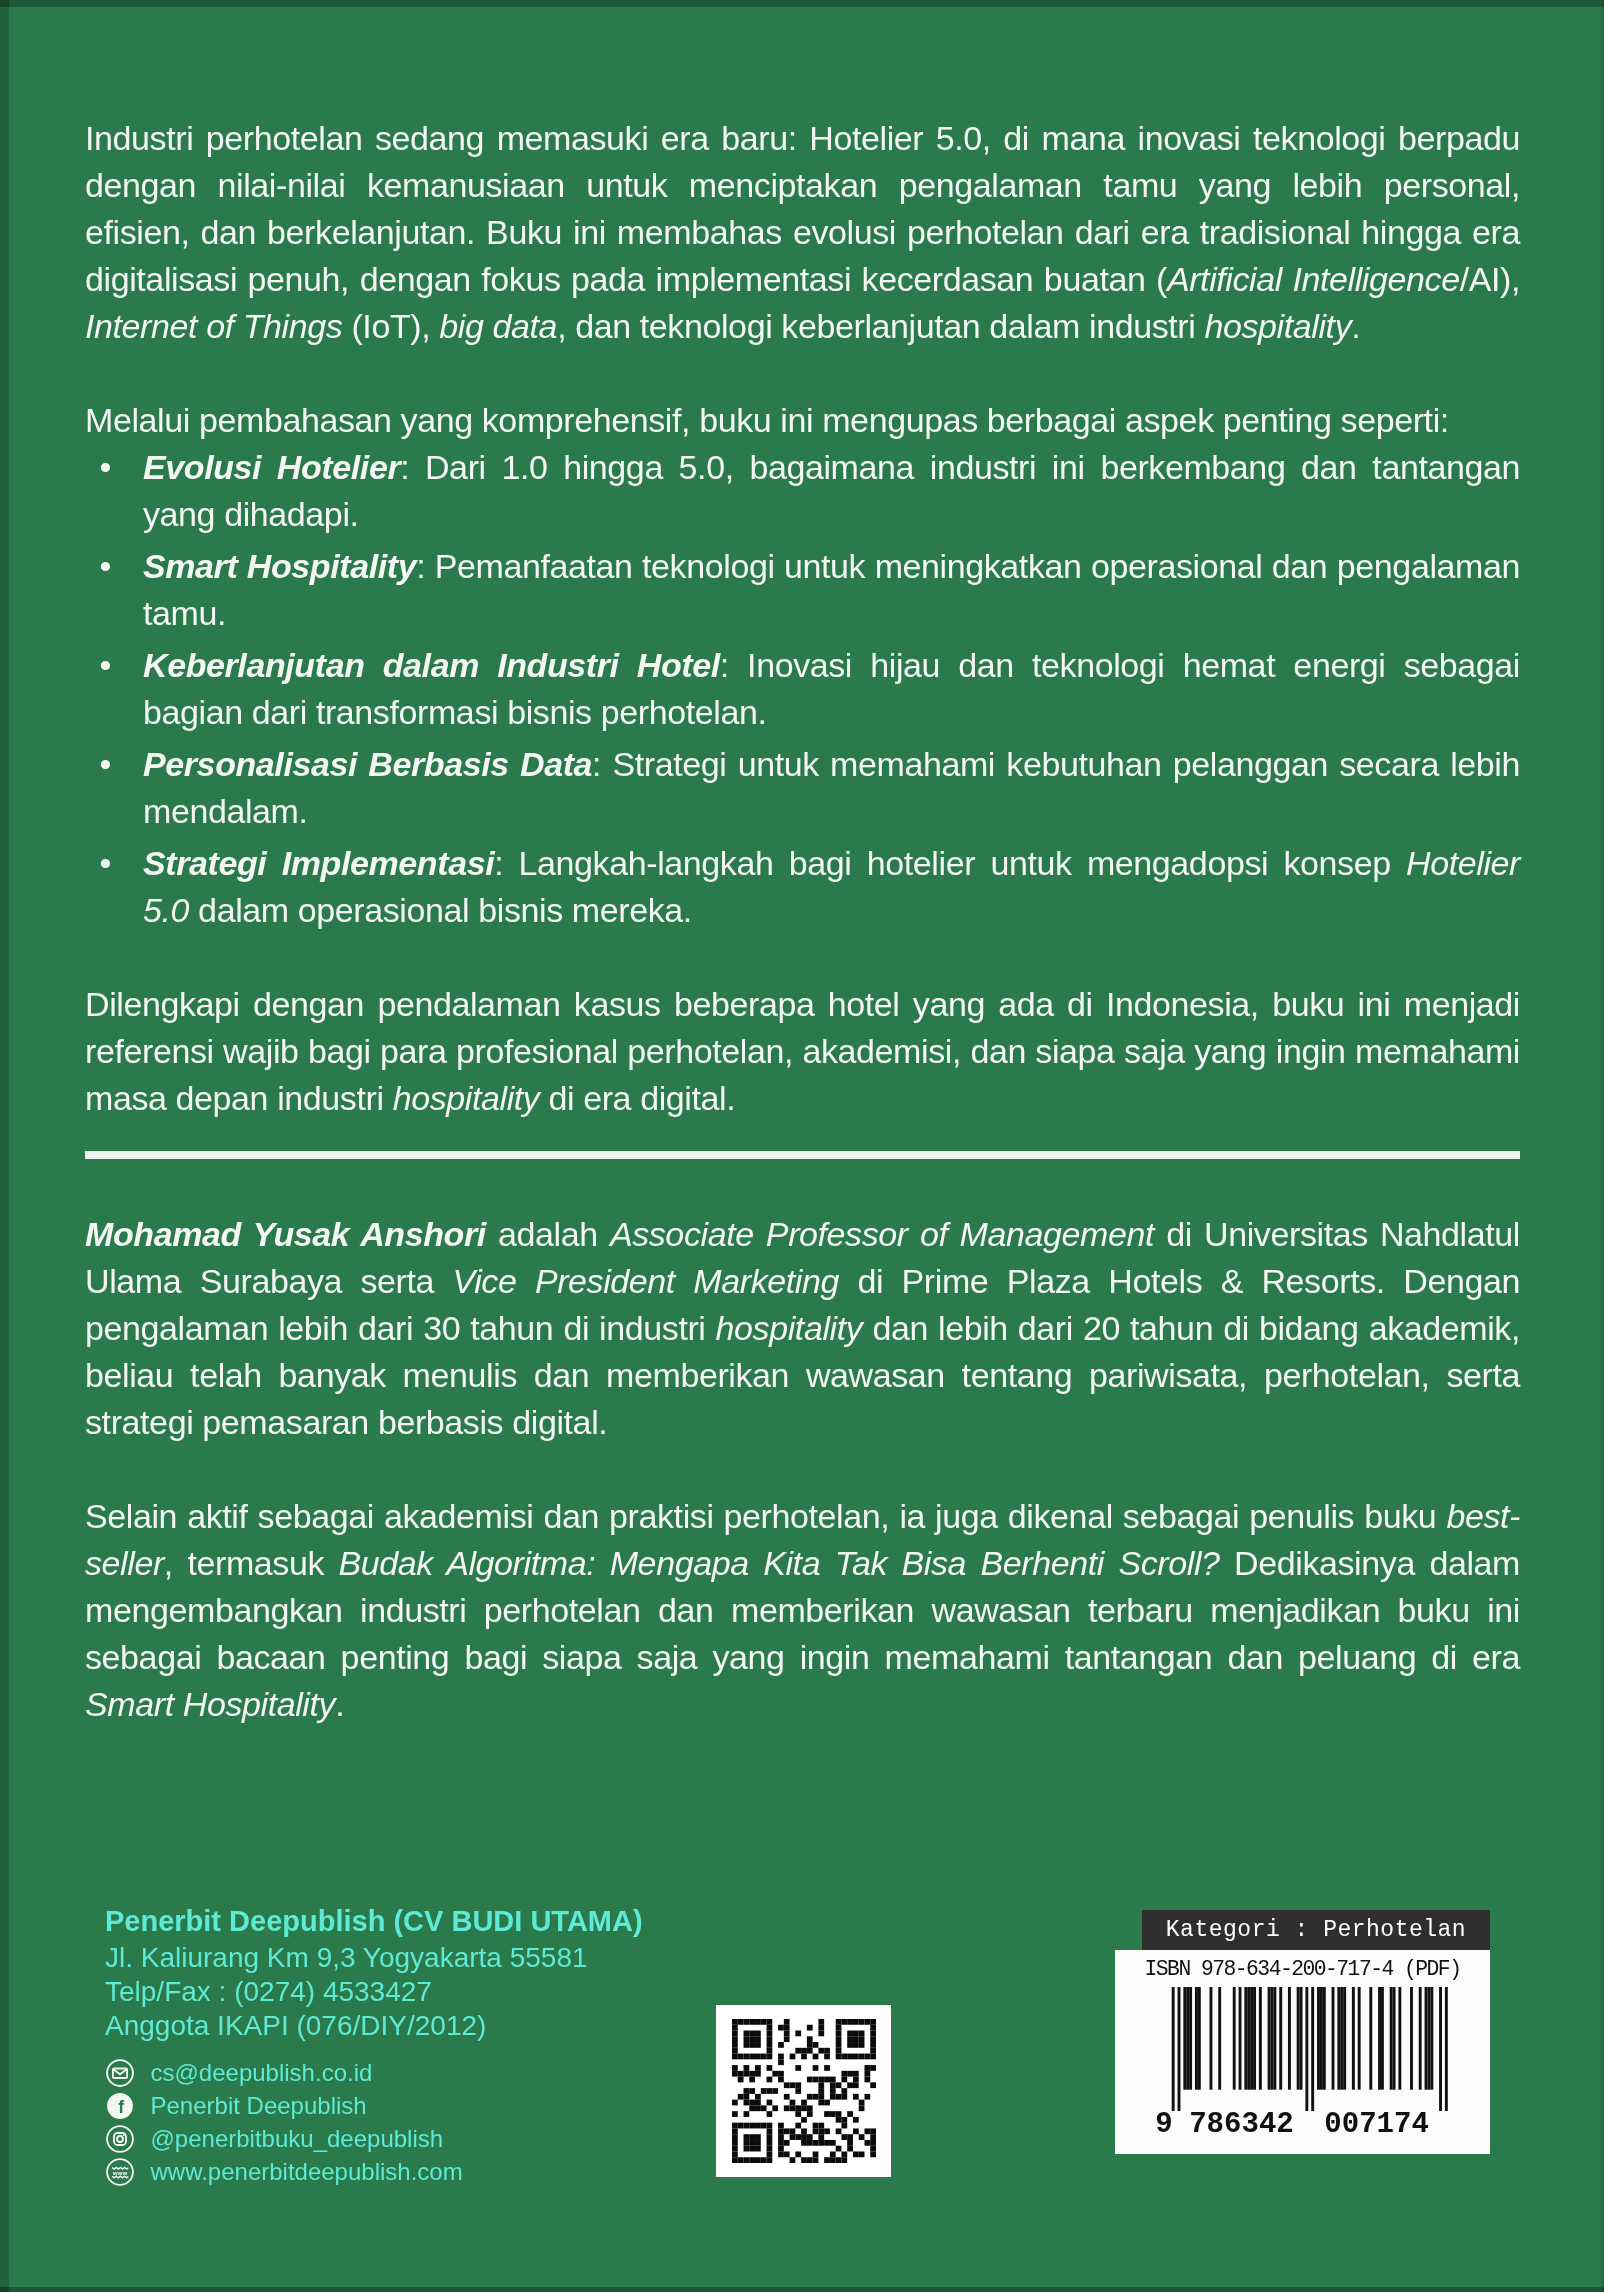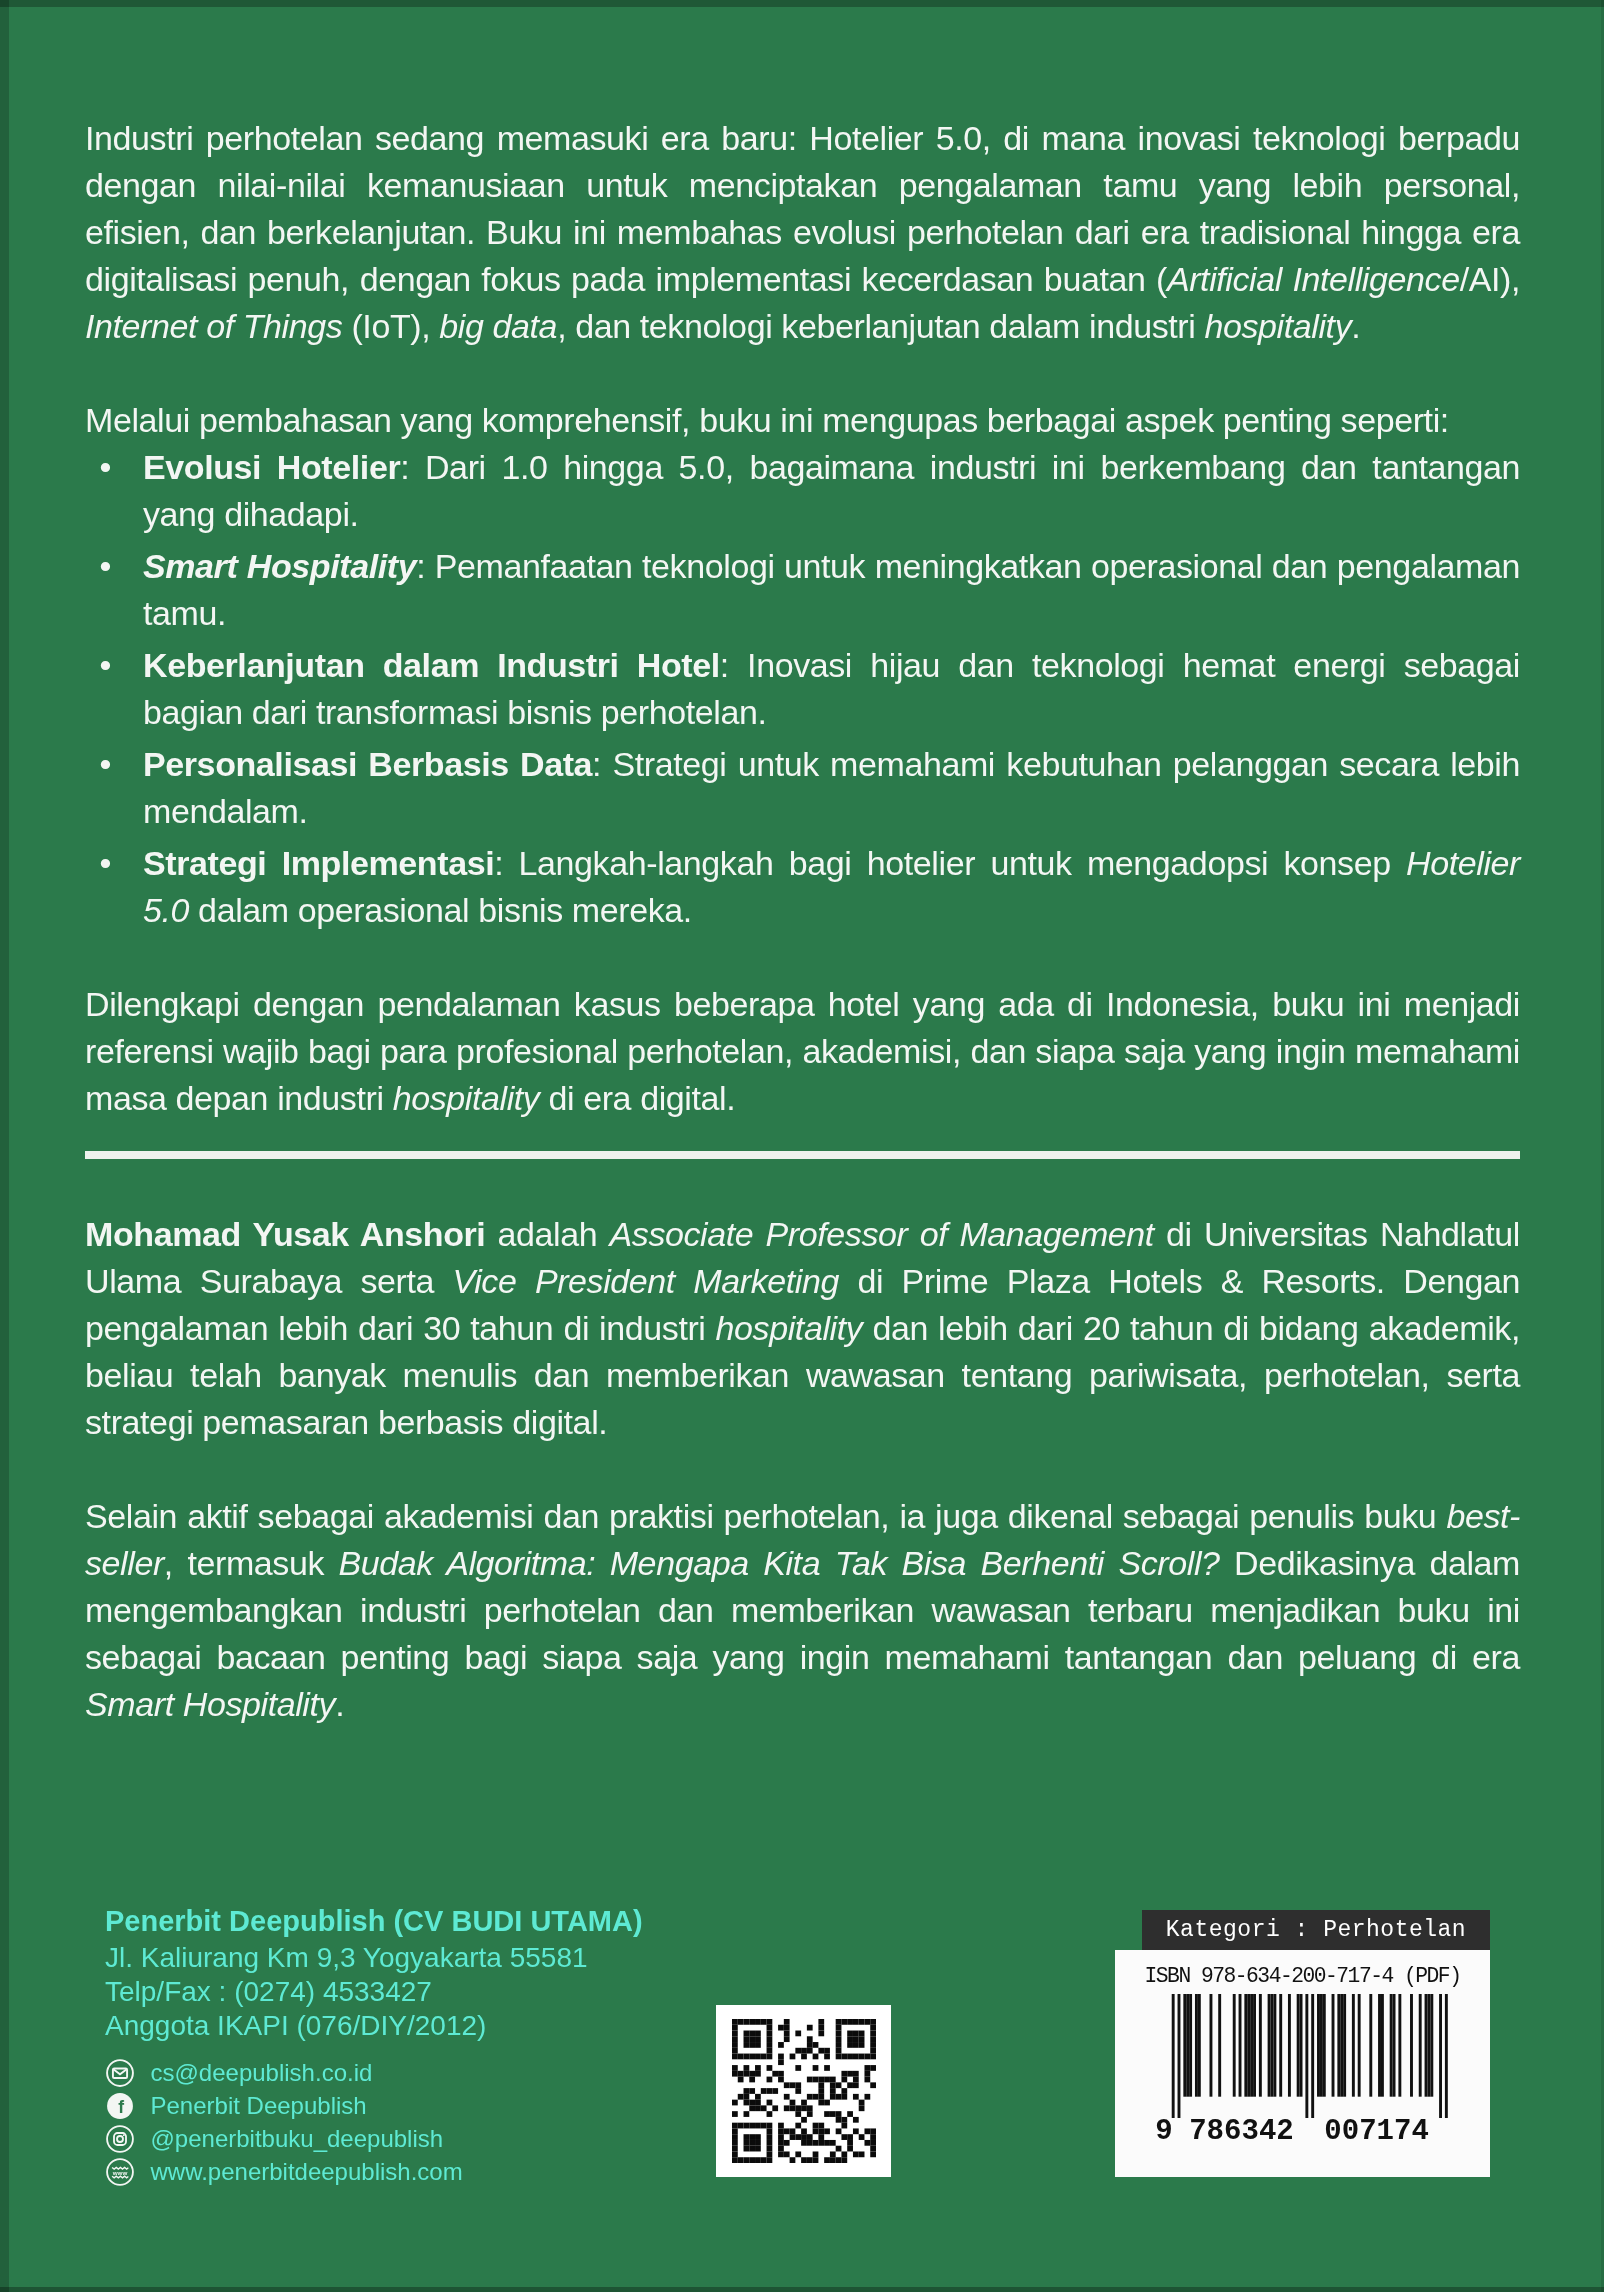--- a/index.html
+++ b/index.html
@@ -17,21 +17,21 @@
   .edge-bottom{bottom:0;left:0;right:0;height:5.8px;background:rgba(0,0,0,.30);}
   .edge-right{top:0;right:0;bottom:0;width:3.9px;background:rgba(0,0,0,.10);}
 
   .content{
     position:absolute;left:85px;right:85px;top:115px;
     color:#f3f6f3;
     font-size:34px;line-height:47px;letter-spacing:-0.4px;
     text-align:justify;
   }
   .para{margin:0 0 47px 0;}
-  .seg-b{font-weight:bold;}
+  .seg-b{font-weight:bold;font-style:italic;}
   .seg-i{font-style:italic;}
 
   ul.bullets{list-style:none;margin:0 0 47px 0;padding:0;}
   ul.bullets li{position:relative;padding-left:58px;margin:0 0 4.9px 0;}
   ul.bullets li::before{
     content:"\2022";
     position:absolute;left:14.6px;top:0;
     color:#f3f6f3;
   }
 
@@ -58,22 +58,22 @@
 
   
   .isbn-box{position:absolute;left:1115px;top:1910px;width:375px;}
   .isbn-head{
     height:40px;background:#2e2e2e;color:#ffffff;
     display:flex;align-items:center;justify-content:center;
     font-family:"Liberation Mono","DejaVu Sans Mono",monospace;
     font-size:23px;letter-spacing:0.5px;margin-left:27px;
   }
   .isbn-body{
-    background:#fbfbfb;height:227px;color:#111;
-    text-align:center;padding-top:14px;box-sizing:border-box;
+    background:#fbfbfb;height:204px;color:#111;
+    text-align:center;padding-top:7px;box-sizing:border-box;
   }
   .isbn-text{
     font-family:"Liberation Mono","DejaVu Sans Mono",monospace;
     font-size:21.3px;letter-spacing:-1.5px;white-space:nowrap;
     margin-bottom:5.8px;
   }
   #barcode-svg{
     width:311px;height:155px;display:block;margin:0 auto;
     fill:#111;font-family:"Liberation Mono","DejaVu Sans Mono",monospace;font-weight:bold;
   }

